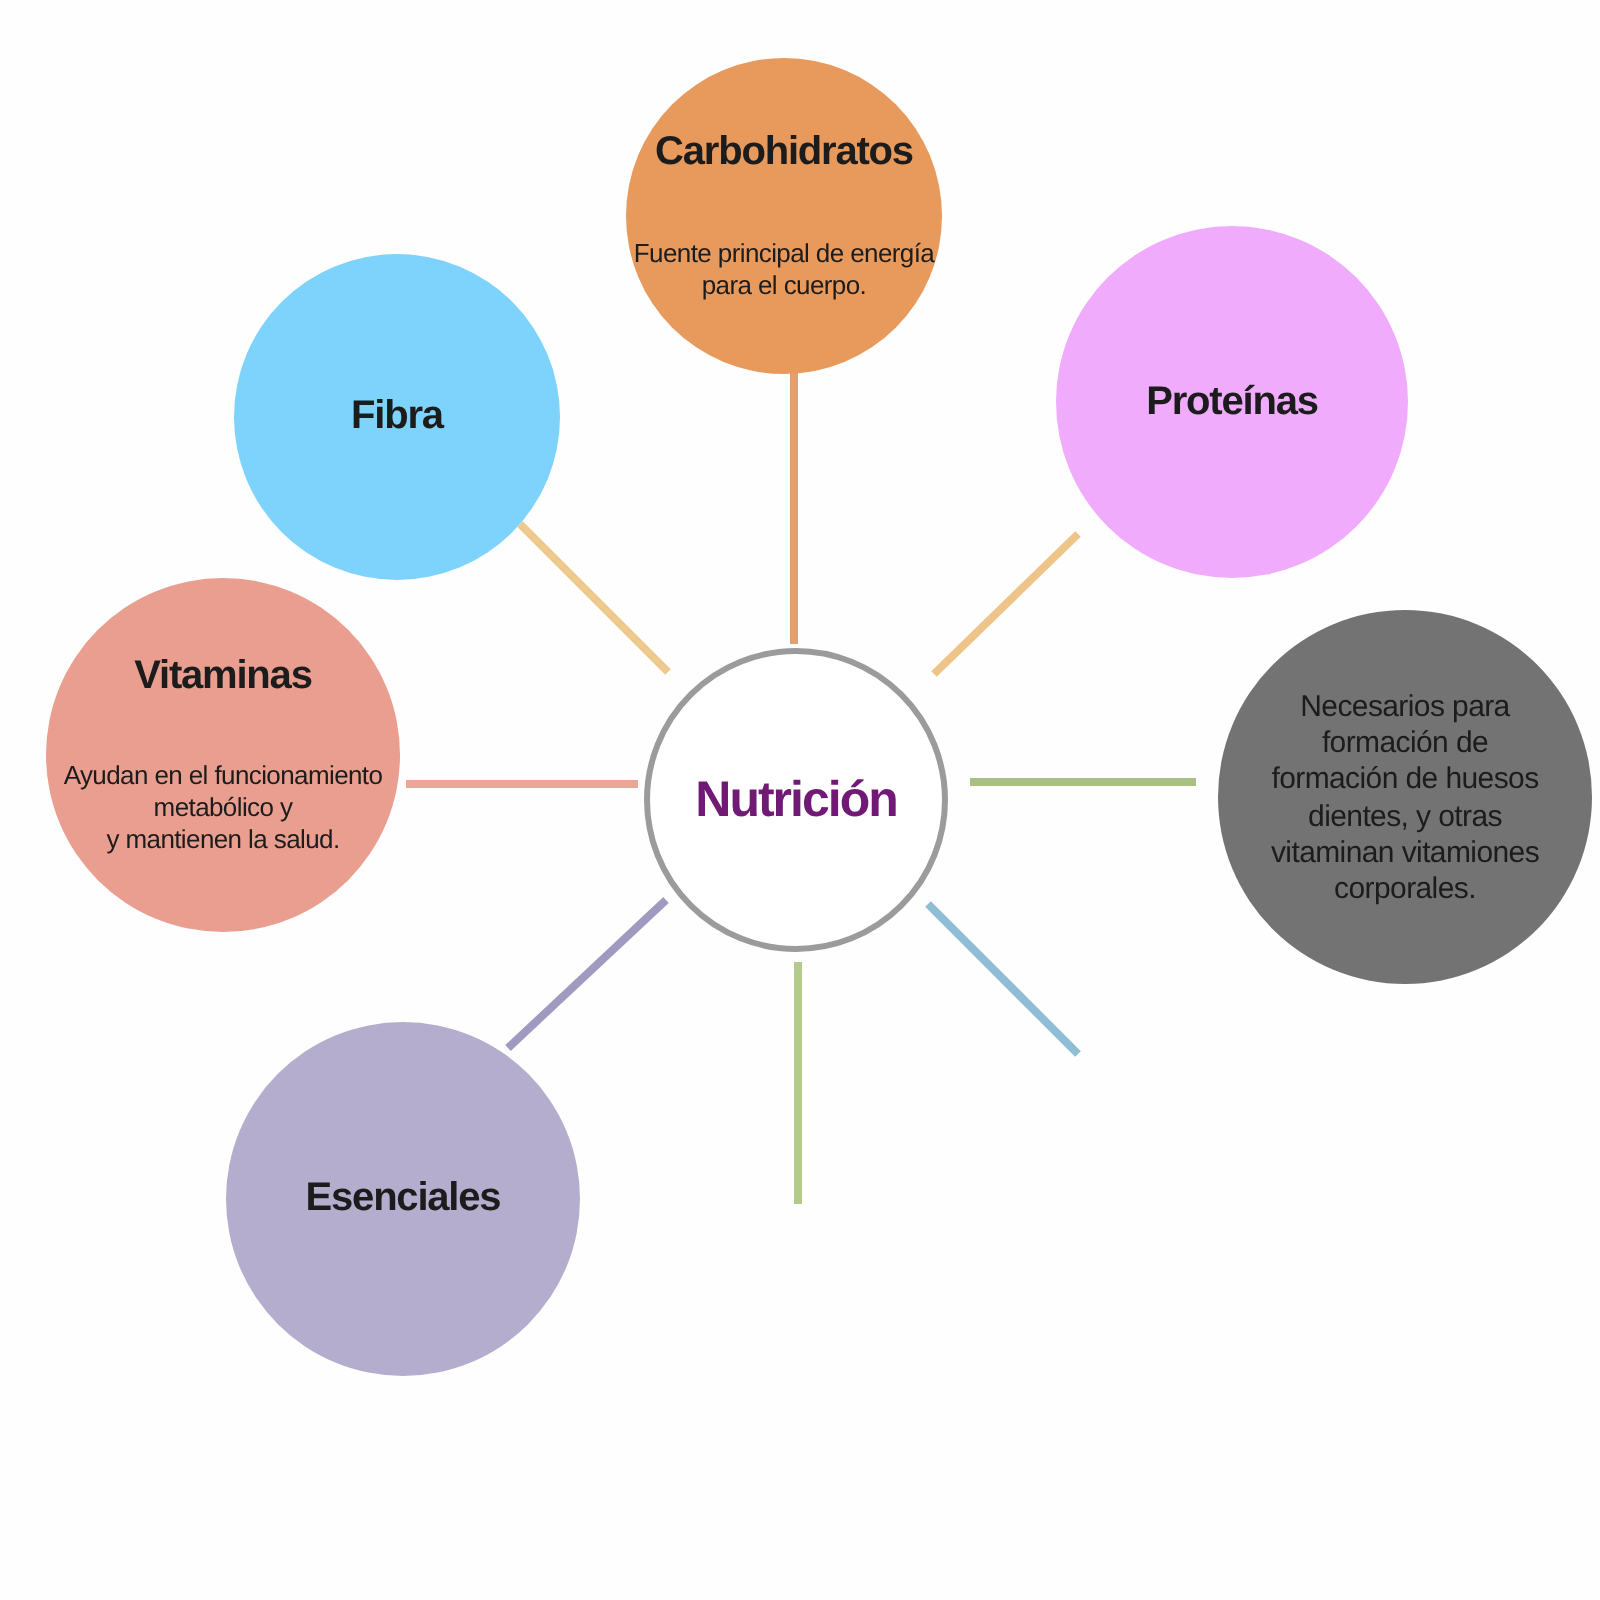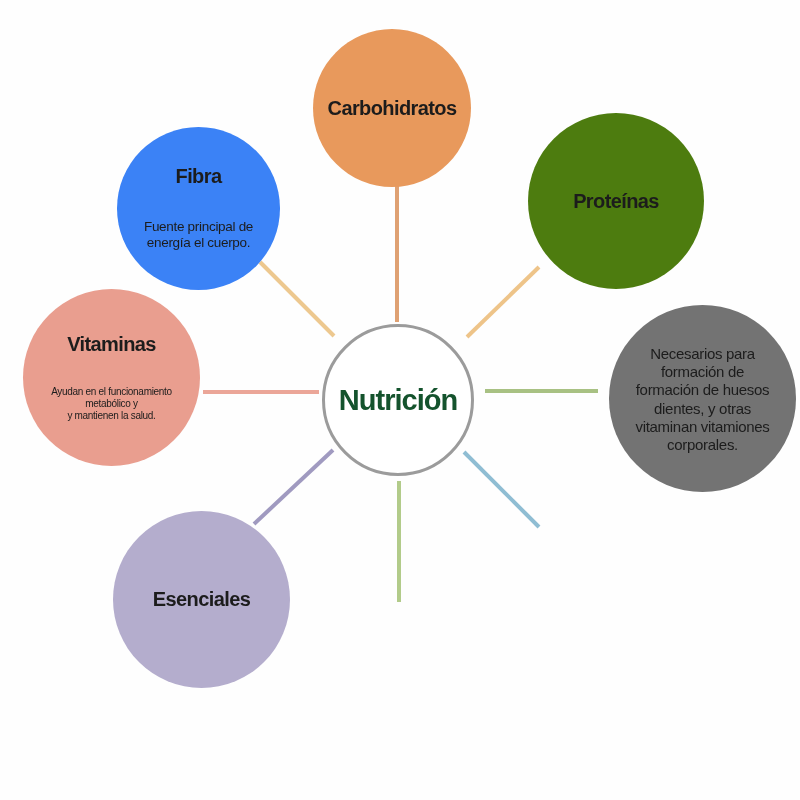--- a/index.html
+++ b/index.html
@@ -54,32 +54,32 @@
   .n-carbohidratos { left: 313px; top: 29px;  width: 158px; height: 158px; }
   .n-proteinas     { left: 528px; top: 113px; width: 176px; height: 176px; }
   .n-formacion     { left: 609px; top: 305px; width: 187px; height: 187px; }
   .n-agua          { left: 524px; top: 513px; width: 188px; height: 188px; }
   .n-grasas        { left: 317px; top: 611px; width: 186px; height: 186px; }
   .n-minerales     { left: 113px; top: 511px; width: 177px; height: 177px; }
   .n-vitaminas     { left: 23px;  top: 289px; width: 177px; height: 177px; }
   .n-fibra         { left: 117px; top: 127px; width: 163px; height: 163px; }
   .n-formacion .node-desc { font-size: 15px; }
   .n-carbohidratos .node-desc { font-size: 13px; }
-  .n-vitaminas .node-desc { font-size: 10px; }
+  .n-vitaminas .node-desc { font-size: 13px; }
   .node-center {
     left: 322px; top: 324px; width: 152px; height: 152px;
     background: #ffffff;
     border: 3px solid #9b9b9b;
     box-sizing: border-box;
   }
   .center-label {
     font-weight: 700;
-    font-size: 29px;
+    font-size: 25px;
     letter-spacing: -1px;
-    color: #14532d;
+    color: #701a75;
     white-space: nowrap;
   }
 </style>
 </head>
 <body>
 
 <div class="canvas">
 
   <svg class="lines" viewBox="0 0 800 800">
     <line x1="397" y1="180" x2="397" y2="322" stroke-width="4" stroke="#dfa173"></line>
@@ -87,23 +87,25 @@
     <line x1="485" y1="391" x2="598" y2="391" stroke-width="4" stroke="#a8c183"></line>
     <line x1="464" y1="452" x2="539" y2="527" stroke-width="4" stroke="#8fbdd3"></line>
     <line x1="399" y1="481" x2="399" y2="602" stroke-width="4" stroke="#b2cb8a"></line>
     <line x1="333" y1="450" x2="254" y2="524" stroke-width="4" stroke="#a09ac0"></line>
     <line x1="319" y1="392" x2="203" y2="392" stroke-width="4" stroke="#eba698"></line>
     <line x1="334" y1="336" x2="260" y2="262" stroke-width="4" stroke="#edc88f"></line>
   </svg>
 
   <div class="node n-carbohidratos" style="background-color: rgb(232, 153, 92);">
     <div class="node-title">Carbohidratos</div>
+    <div class="node-desc">Fuente principal de energía
+para el cuerpo.</div>
   </div>
 
-  <div class="node n-proteinas" style="background-color: #4d7c0f;">
+  <div class="node n-proteinas" style="background-color: #f0abfc;">
     <div class="node-title">Proteínas</div>
   </div>
 
   <div class="node n-formacion" style="background-color: #737373;">
 
     <div class="node-desc">Necesarios para
 formación de
 formación de huesos
 dientes, y otras
 vitaminan vitamiones
@@ -116,23 +118,21 @@
     <div class="node-title">Esenciales</div>
   </div>
 
   <div class="node n-vitaminas" style="background-color: rgb(233, 158, 143);">
     <div class="node-title">Vitaminas</div>
     <div class="node-desc">Ayudan en el funcionamiento
 metabólico y
 y mantienen la salud.</div>
   </div>
 
-  <div class="node n-fibra" style="background-color: #3b82f6;">
+  <div class="node n-fibra" style="background-color: #7dd3fc;">
     <div class="node-title">Fibra</div>
-    <div class="node-desc">Fuente principal de
-energía el cuerpo.</div>
   </div>
 
   <div class="node node-center" style="background-color: rgb(255, 255, 255); border-color: rgb(155, 155, 155);">
     <div class="center-label">Nutrición</div>
   </div>
 
 </div>
 
 </body></html>

